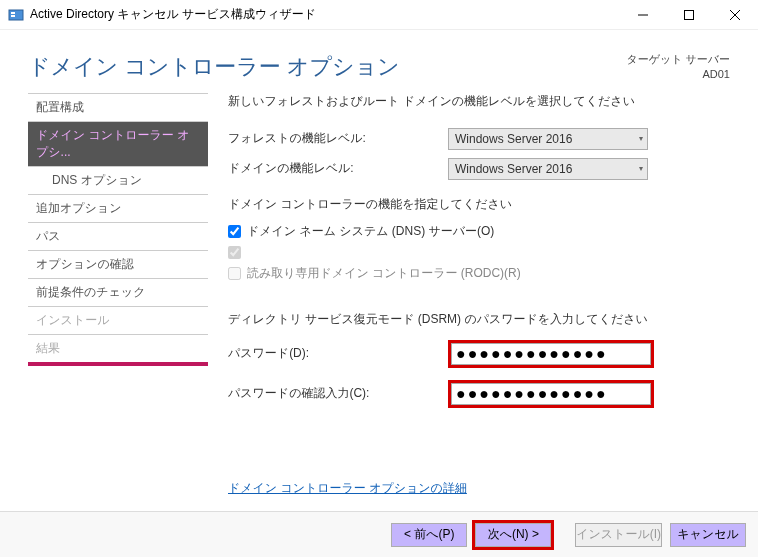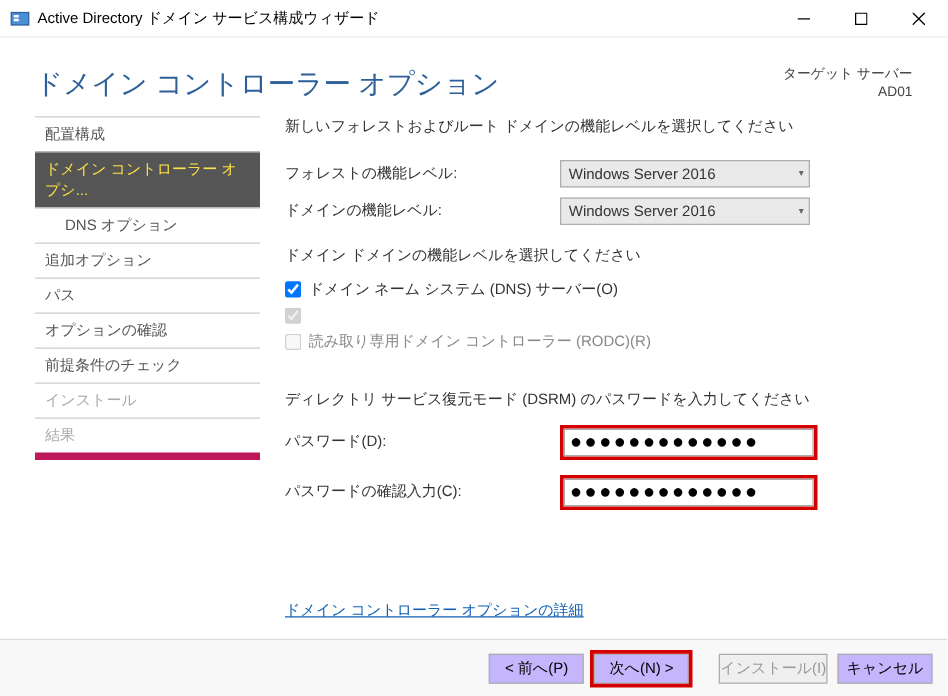--- a/index.html
+++ b/index.html
@@ -11,22 +11,22 @@
   .win-controls { position: absolute; right: 0; top: 0; display: flex; }
   .win-btn { width: 46px; height: 30px; display: flex; align-items: center; justify-content: center; font-size: 14px; color: #000; }
 
   .header { padding: 22px 28px 10px 28px; display: flex; justify-content: space-between; align-items: center; }
   .header h1 { font-size: 22px; font-weight: 400; color: #2d6099; }
   .target { text-align: right; font-size: 11px; color: #444; line-height: 1.4; }
 
   .content { display: flex; padding: 0 0 0 28px; }
   .sidebar { width: 180px; flex-shrink: 0; }
   .side-item { font-size: 12px; color: #555; padding: 5px 8px; border-top: 1px solid #ccc; cursor: pointer; }
-  .side-item:last-child { border-bottom: 6px solid #be185d; }
-  .side-item.active { background: #555; color: #fde047; }
+  .side-item:last-child { border-bottom: 4px solid #be185d; }
+  .side-item.active { background: #555; color: #f0abfc; }
   .side-item.sub { padding-left: 24px; }
   .side-item.disabled { color: #aaa; }
 
   .main { flex: 1; padding: 0 30px 0 20px; font-size: 12px; color: #333; }
   .instr { margin-bottom: 18px; }
   .row { display: flex; align-items: center; margin-bottom: 8px; }
   .row .lbl { width: 220px; }
   .dropdown { width: 200px; height: 22px; border: 1px solid #adadad; background: #e9e9e9; display: flex; align-items: center; justify-content: space-between; padding: 0 4px 0 6px; font-size: 12px; position: relative; }
   .dropdown .tri { font-size: 8px; color: #666; }
 
@@ -51,21 +51,21 @@
 <body>
 
 <div class="titlebar">
   <span class="icon">
     <svg width="16" height="16" viewBox="0 0 16 16">
       <rect x="1" y="3" width="14" height="10" fill="#4a90d9" stroke="#2d6099"></rect>
       <rect x="3" y="5" width="4" height="2" fill="#fff"></rect>
       <rect x="3" y="8" width="4" height="2" fill="#fff"></rect>
     </svg>
   </span>
-  <span class="title">Active Directory ドメイン サービス構成ウィザード</span>
+  <span class="title">Active Directory キャンセル サービス構成ウィザード</span>
   <div class="win-controls">
     <div class="win-btn">
       <svg width="10" height="10">
           <line x1="0" y1="5" x2="10" y2="5" stroke="#000" stroke-width="1"></line>
         </svg>
     </div>
     <div class="win-btn">
       <svg width="10" height="10">
           <rect x="0.5" y="0.5" width="9" height="9" fill="none" stroke="#000" stroke-width="1"></rect>
         </svg>
@@ -114,21 +114,21 @@
     </div>
 
     <div class="row">
       <div class="lbl">ドメインの機能レベル:</div>
       <div class="dropdown">
         <span>Windows Server 2016</span>
         <span class="tri">▾</span>
       </div>
     </div>
 
-    <div class="section2">ドメイン ドメインの機能レベルを選択してください</div>
+    <div class="section2">ドメイン コントローラーの機能を指定してください</div>
 
     <div class="chk-row">
       <input type="checkbox" checked="" style="">
       <span>ドメイン ネーム システム (DNS) サーバー(O)</span>
     </div>
     <div class="chk-row">
       <input type="checkbox" checked="" disabled="" style="">
     </div>
     <div class="chk-row">
       <input type="checkbox" disabled="" style="">

